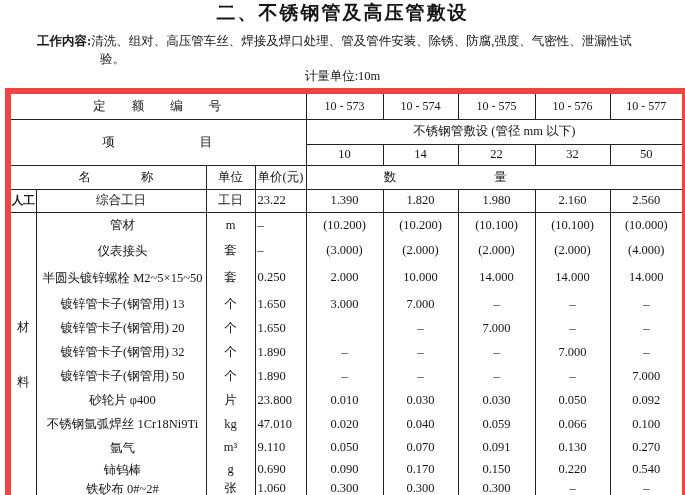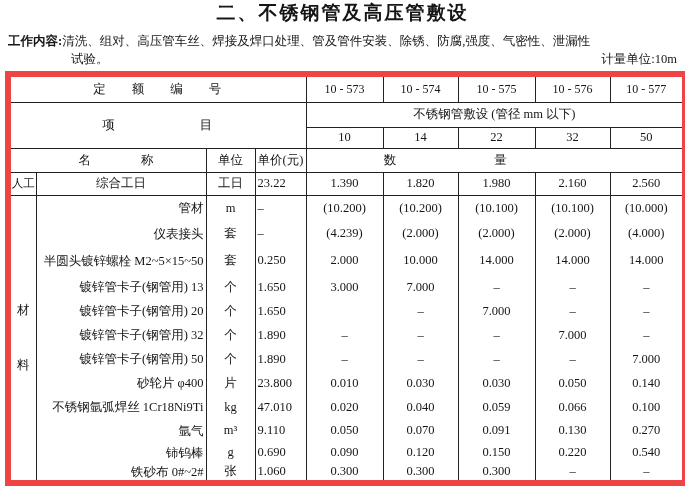--- a/index.html
+++ b/index.html
@@ -6,42 +6,42 @@
   body {
     width:685px; height:495px; background:#ffffff;
     font-family:"Liberation Serif","DejaVu Serif",serif;
     color:#161616;
   }
   .sheet { position:relative; width:685px; height:495px; overflow:hidden; }
   .title {
     text-align:center; font-size:19px; font-weight:bold;
     letter-spacing:2px; padding-top:0;
   }
-  .subhead { display:flex; align-items:flex-end; margin:7px 0 3px 8px; }
+  .subhead { display:flex; align-items:center; margin:7px 0 3px 8px;flex-direction:column; }
   .work {
     width:556px; font-size:12.5px; line-height:1.4;
     padding-left:63px; text-indent:-63px;
   }
   .wc-label { font-weight:bold; }
   .unit-note { flex:1; text-align:right; font-size:12.5px; padding-right:8px; white-space:nowrap; }
 
   table.quota {
     border-collapse:collapse; table-layout:fixed;
     margin-left:5px; width:677px; border:6px solid #ef4444;
   }
   td {
     border-left:1px solid #222; border-right:1px solid #222;
     font-size:12.5px; padding:0 2px; overflow:hidden; vertical-align:middle;
   }
   tr.hb > td { border-bottom:1px solid #222; }
   .ctr  { text-align:center; }
   .val  { text-align:center; }
   .price{ padding-right:7px; }
-  .nm   { text-align:right; padding-left:5px; line-height:1.12; }
-  .cat  { text-align:center; font-size:11.5px; padding:0; }
+  .nm   { text-align:center; padding-left:5px; line-height:1.12; }
+  .cat  { text-align:center; font-size:11.5px; padding:0;font-weight:bold; }
   .cat-v{ text-align:center; font-size:12.5px; padding:0; }
   .cat-v span { display:block; }
   .cat-v span + span { margin-top:38px; }
   .hdr  { text-align:center; white-space:nowrap; }
   .sp-quota { letter-spacing:26px; padding-left:26px; }
   .sp-item  { letter-spacing:85px; padding-left:85px; }
   .sp-name  { letter-spacing:50px; padding-left:50px;text-align:right; }
   .sp-qty   { letter-spacing:98px; }
   .code { font-size:12px; white-space:nowrap; }
 </style>
@@ -124,21 +124,21 @@
       <td class="val">(10.200)</td>
       <td class="val">(10.100)</td>
       <td class="val">(10.100)</td>
       <td class="val">(10.000)</td>
     </tr>
 
     <tr style="height:25px">
       <td class="nm">仪表接头</td>
       <td class="ctr">套</td>
       <td class="price">–</td>
-      <td class="val">(4.239)</td>
+      <td class="val">(3.000)</td>
       <td class="val">(2.000)</td>
       <td class="val">(2.000)</td>
       <td class="val">(2.000)</td>
       <td class="val">(4.000)</td>
     </tr>
 
     <tr style="height:29px">
       <td class="nm">半圆头镀锌螺栓 M2~5×15~50</td>
       <td class="ctr">套</td>
       <td class="price">0.250</td>
@@ -194,21 +194,21 @@
     </tr>
 
     <tr style="height:24px">
       <td class="nm">砂轮片 φ400</td>
       <td class="ctr">片</td>
       <td class="price">23.800</td>
       <td class="val">0.010</td>
       <td class="val">0.030</td>
       <td class="val">0.030</td>
       <td class="val">0.050</td>
-      <td class="val">0.140</td>
+      <td class="val">0.092</td>
     </tr>
 
     <tr style="height:24px">
       <td class="nm">不锈钢氩弧焊丝 1Cr18Ni9Ti</td>
       <td class="ctr">kg</td>
       <td class="price">47.010</td>
       <td class="val">0.020</td>
       <td class="val">0.040</td>
       <td class="val">0.059</td>
       <td class="val">0.066</td>
@@ -224,21 +224,21 @@
       <td class="val">0.091</td>
       <td class="val">0.130</td>
       <td class="val">0.270</td>
     </tr>
 
     <tr style="height:21px">
       <td class="nm">铈钨棒</td>
       <td class="ctr">g</td>
       <td class="price">0.690</td>
       <td class="val">0.090</td>
-      <td class="val">0.120</td>
+      <td class="val">0.170</td>
       <td class="val">0.150</td>
       <td class="val">0.220</td>
       <td class="val">0.540</td>
     </tr>
 
     <tr style="height:20px">
       <td class="nm">铁砂布 0#~2#</td>
       <td class="ctr">张</td>
       <td class="price">1.060</td>
       <td class="val">0.300</td>

